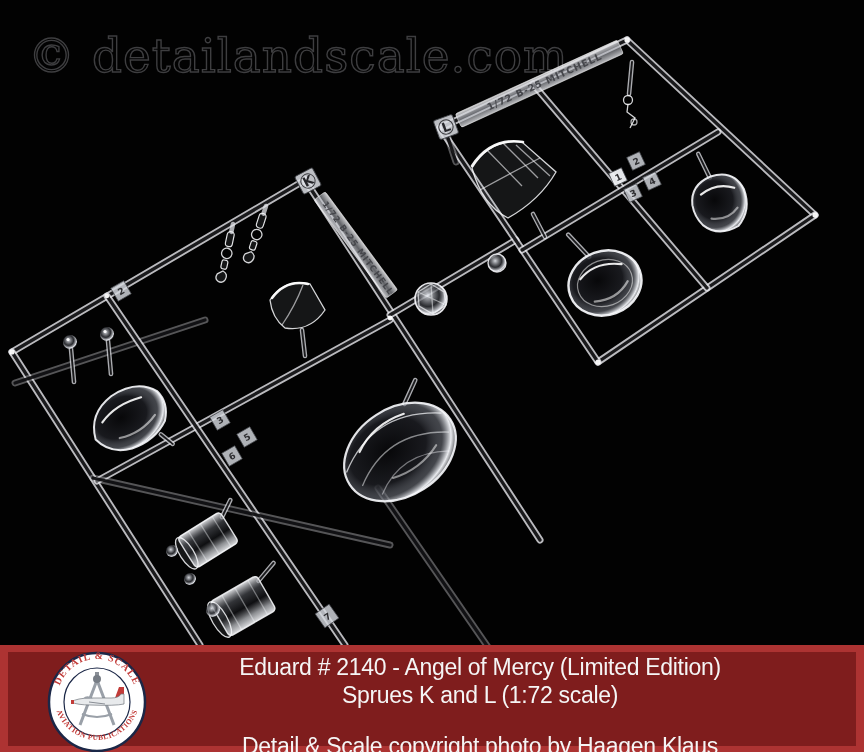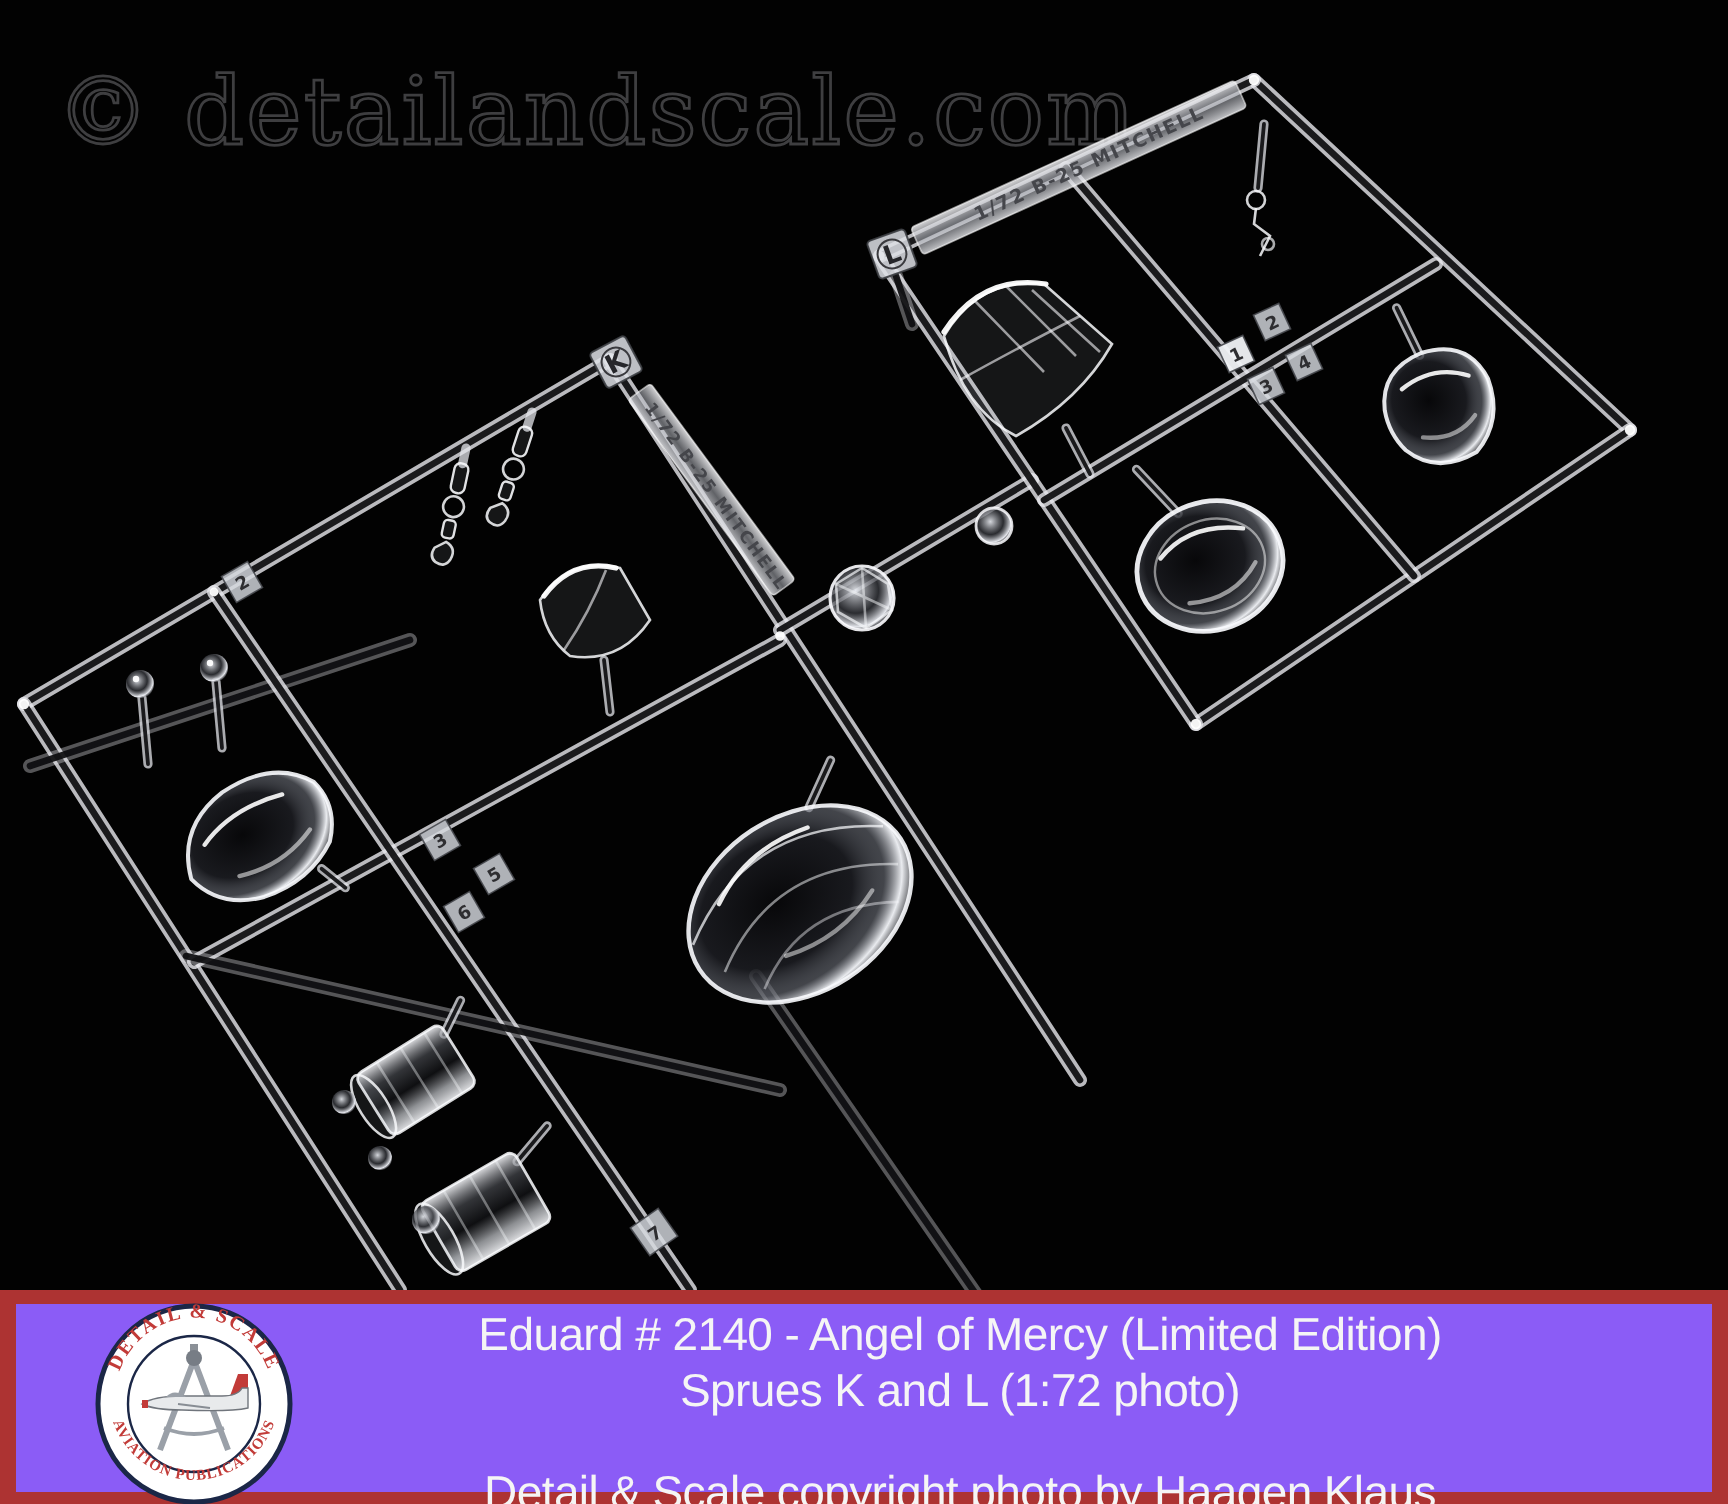--- a/index.html
+++ b/index.html
@@ -24,21 +24,21 @@
             fill:#2e2e31;text-anchor:middle;}
   .lettertag rect{fill:rgba(222,225,230,0.85);stroke:rgba(60,62,66,0.9);stroke-width:1;}
   .lettertag text{font-family:"DejaVu Sans",sans-serif;font-weight:bold;font-size:13px;
                   fill:#26262a;text-anchor:middle;}
   .embar{fill:url(#barG);stroke:rgba(255,255,255,0.55);stroke-width:0.8;}
   .emtext{font-family:"DejaVu Sans",sans-serif;font-weight:bold;font-size:8.5px;
           fill:#45464b;letter-spacing:1px;}
   
   #caption{position:absolute;left:0;top:645px;width:864px;height:107px;
            background:#ad3332;box-sizing:border-box;padding:7px 8px 6px 8px;}
-  #caption-inner{width:100%;height:100%;background:#8b5cf6;position:relative;}
+  #caption-inner{width:100%;height:100%;background:#7f1d1d;position:relative;}
   #caption-textcol{position:absolute;left:96px;right:0;top:1px;text-align:center;color:#f5f5f5;}
   .capline{font-size:23px;letter-spacing:-0.3px;line-height:28px;}
   .capline3{margin-top:23px;}
   #logo{position:absolute;left:40px;top:650px;width:115px;height:102px;z-index:5;}
 </style>
 </head>
 <body>
 
 <div id="stage">
 
@@ -313,21 +313,21 @@
         <path class="streak" d="M-22,-12 Q-2,-24 22,-12"></path>
         <path class="streak" d="M-16,14 Q6,20 22,6" opacity="0.6"></path>
       </g>
     </g>
   </svg>
 
   <div id="caption">
     <div id="caption-inner">
       <div id="caption-textcol">
         <div class="capline">Eduard # 2140 - Angel of Mercy (Limited Edition)</div>
-        <div class="capline">Sprues K and L (1:72 photo)</div>
+        <div class="capline">Sprues K and L (1:72 scale)</div>
         <div class="capline capline3">Detail &amp; Scale copyright photo by Haagen Klaus</div>
       </div>
     </div>
   </div>
 
   <svg id="logo" viewBox="0 0 115 102">
     <defs>
       <path id="lgTop" d="M 19,64 A 40,42 0 1 1 95,64"></path>
       <path id="lgBot" d="M 14,46 A 43,44 0 0 0 100,46"></path>
     </defs>

